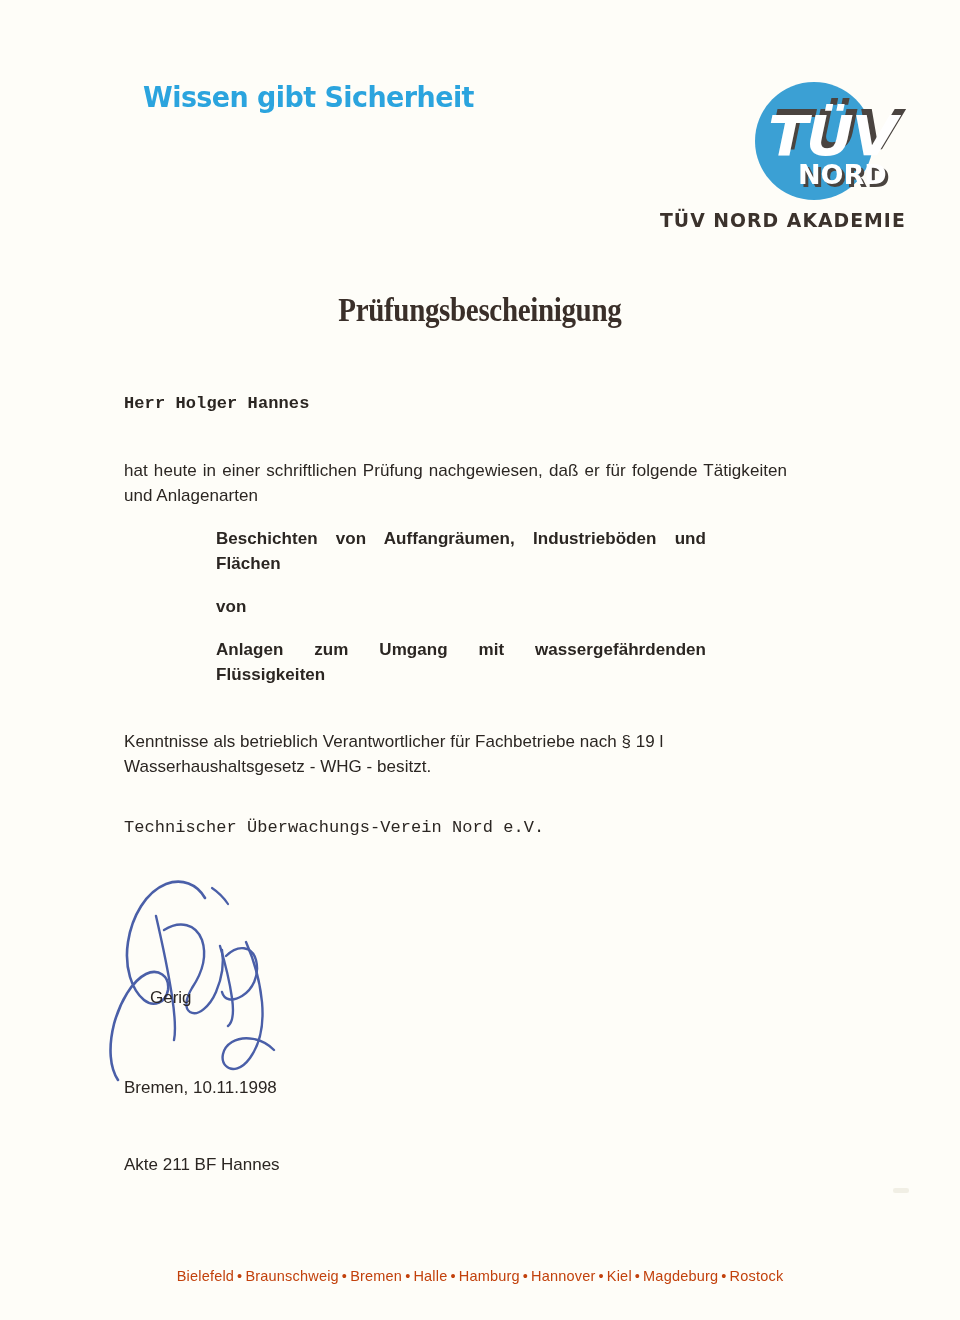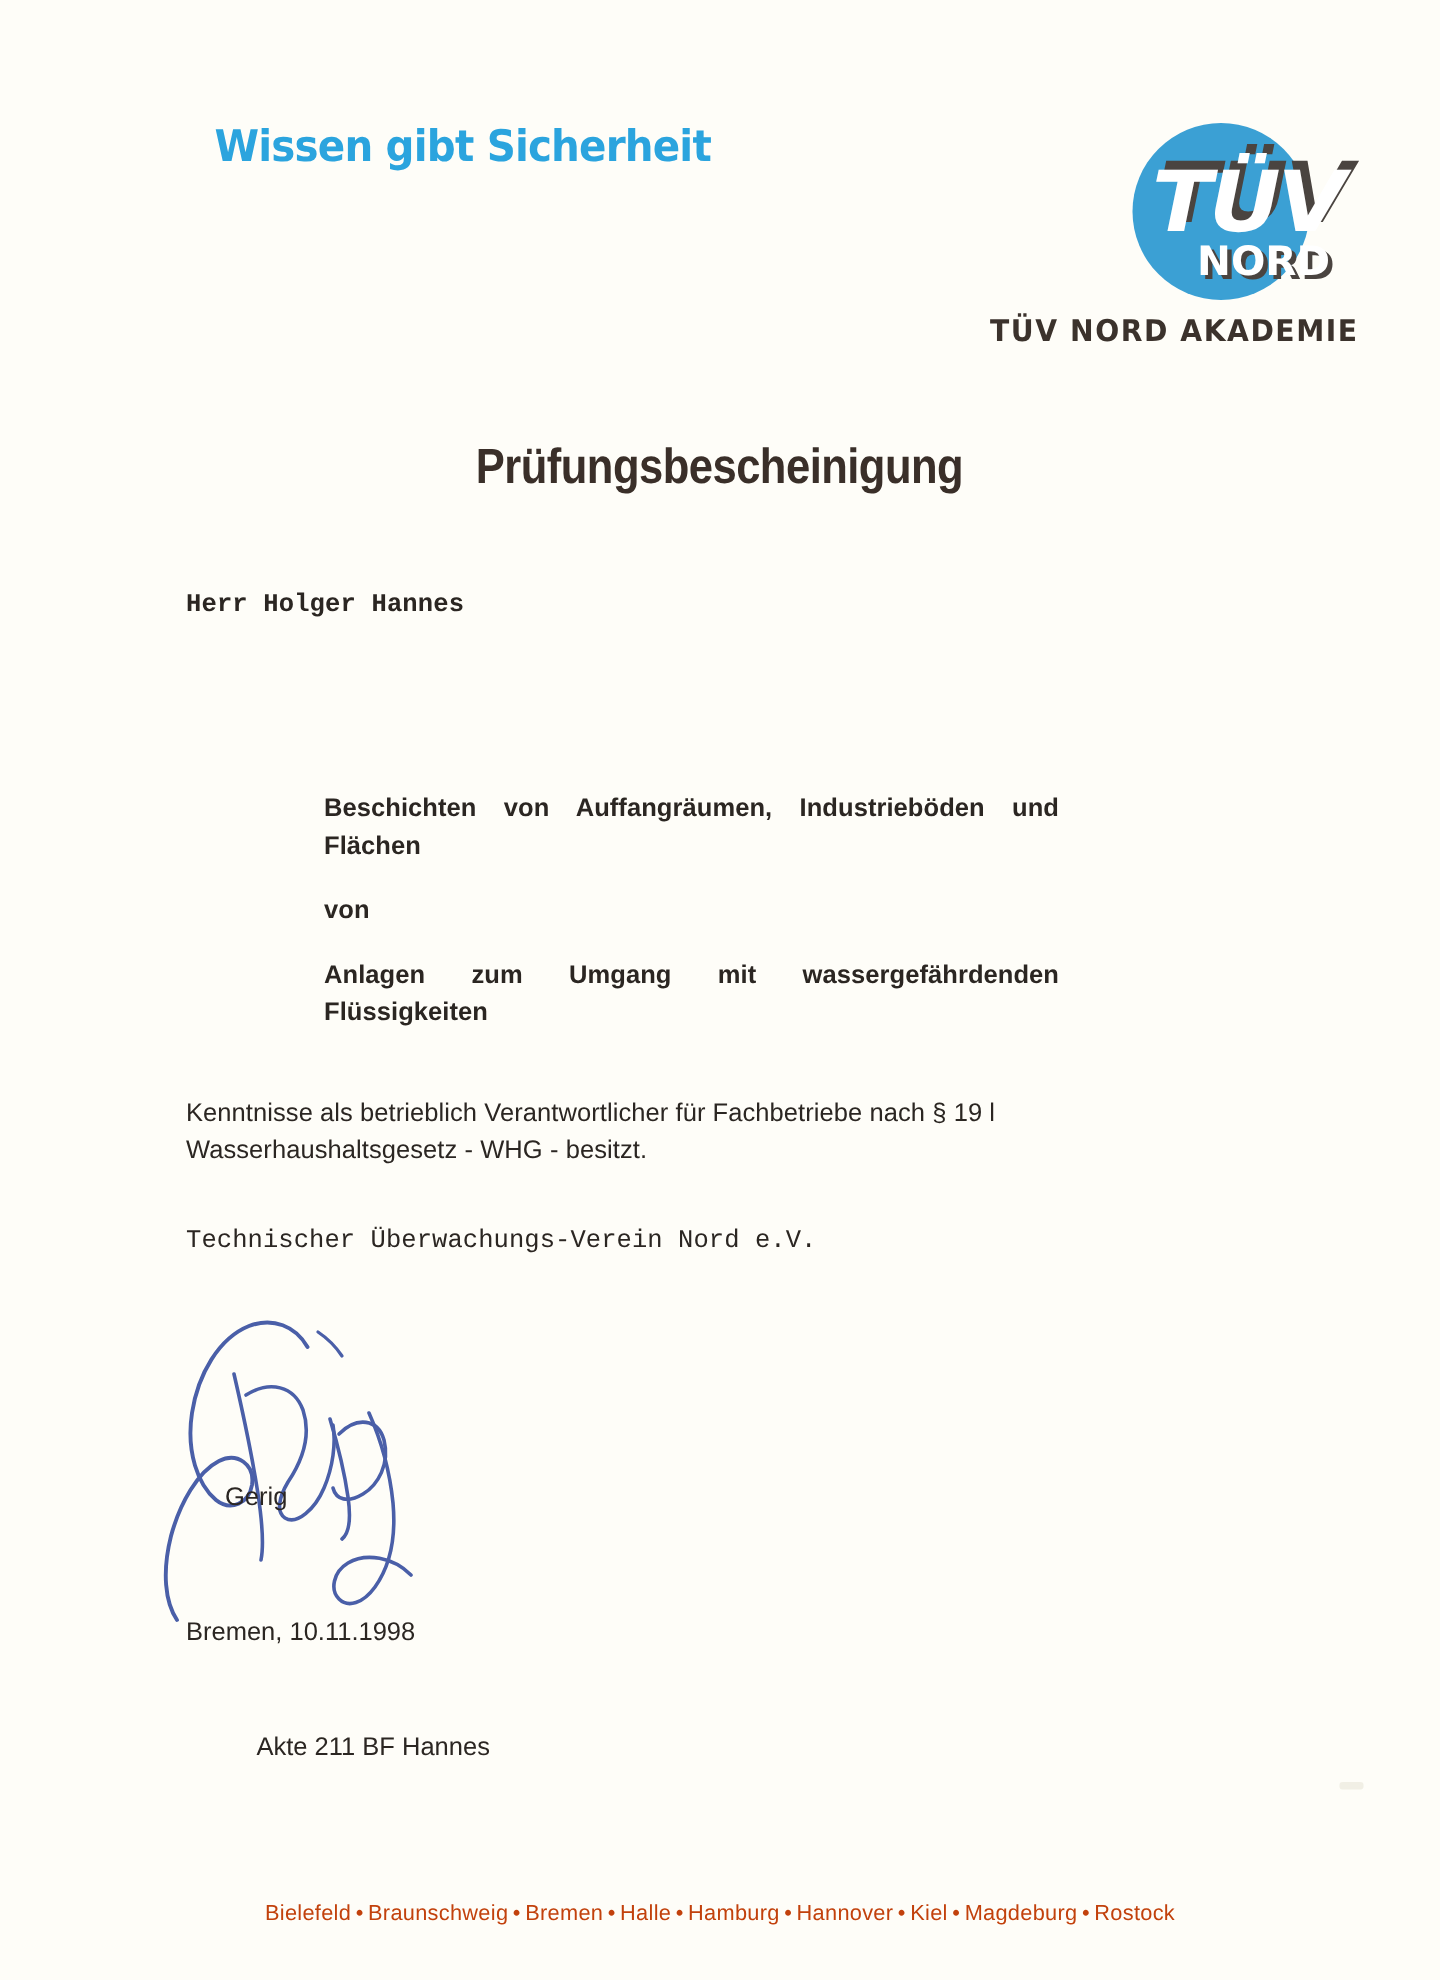--- a/index.html
+++ b/index.html
@@ -93,21 +93,21 @@
     transform-origin: left center;
   }
 
   
   .doc-title {
     position: absolute;
     left: 0;
     right: 0;
     top: 292px;
     text-align: center;
-    font-family: Liberation Sans, sans-serif;
+    font-family: Liberation Serif, serif;
     font-weight: 700;
     font-size: 33px;
     letter-spacing: -0.4px;
     color: #3a2f29;
   }
   .doc-title span {
     display: inline-block;
     transform: scaleX(0.88);
   }
 
@@ -154,21 +154,21 @@
   .sig-name {
     position: absolute;
     left: 122px;
     top: 988px;
     font-size: 17px;
     color: #2b2622;
     margin-left: 28px;
   }
 
   .p-place { position: absolute; left: 124px; top: 1078px; font-size: 17px; color: #2b2622; }
-  .p-file  { position: absolute; left: 124px; top: 1155px; font-size: 17px; color: #2b2622; margin-left: 47px; }
+  .p-file  { position: absolute; left: 124px; top: 1155px; font-size: 17px; color: #2b2622; }
 
   
   .footer {
     position: absolute;
     left: 0;
     right: 0;
     top: 1268px;
     text-align: center;
     font-size: 14.5px;
     color: #c2410c;
@@ -204,20 +204,21 @@
     <div class="logo-nord">NORD</div>
     <div class="logo-wordmark">TÜV NORD AKADEMIE</div>
   </div>
 
   <div class="doc-title">
     <span>Prüfungsbescheinigung</span>
   </div>
 
   <div class="recipient">Herr Holger Hannes</div>
 
+  <div class="para p-intro">hat heute in einer schriftlichen Prüfung nachgewiesen, daß er für folgende Tätigkeiten und Anlagenarten</div>
 
   <div class="para bold p-bold-1">Beschichten von Auffangräumen, Industrieböden und Flächen</div>
 
   <div class="para bold nojust p-von">von</div>
 
   <div class="para bold p-bold-2">Anlagen zum Umgang mit wassergefährdenden Flüssigkeiten</div>
 
   <div class="para nojust p-knowl">Kenntnisse als betrieblich Verantwortlicher für Fachbetriebe nach § 19 l Wasserhaushaltsgesetz - WHG - besitzt.</div>
 
   <div class="para nojust p-org">Technischer Überwachungs-Verein Nord e.V.</div>

